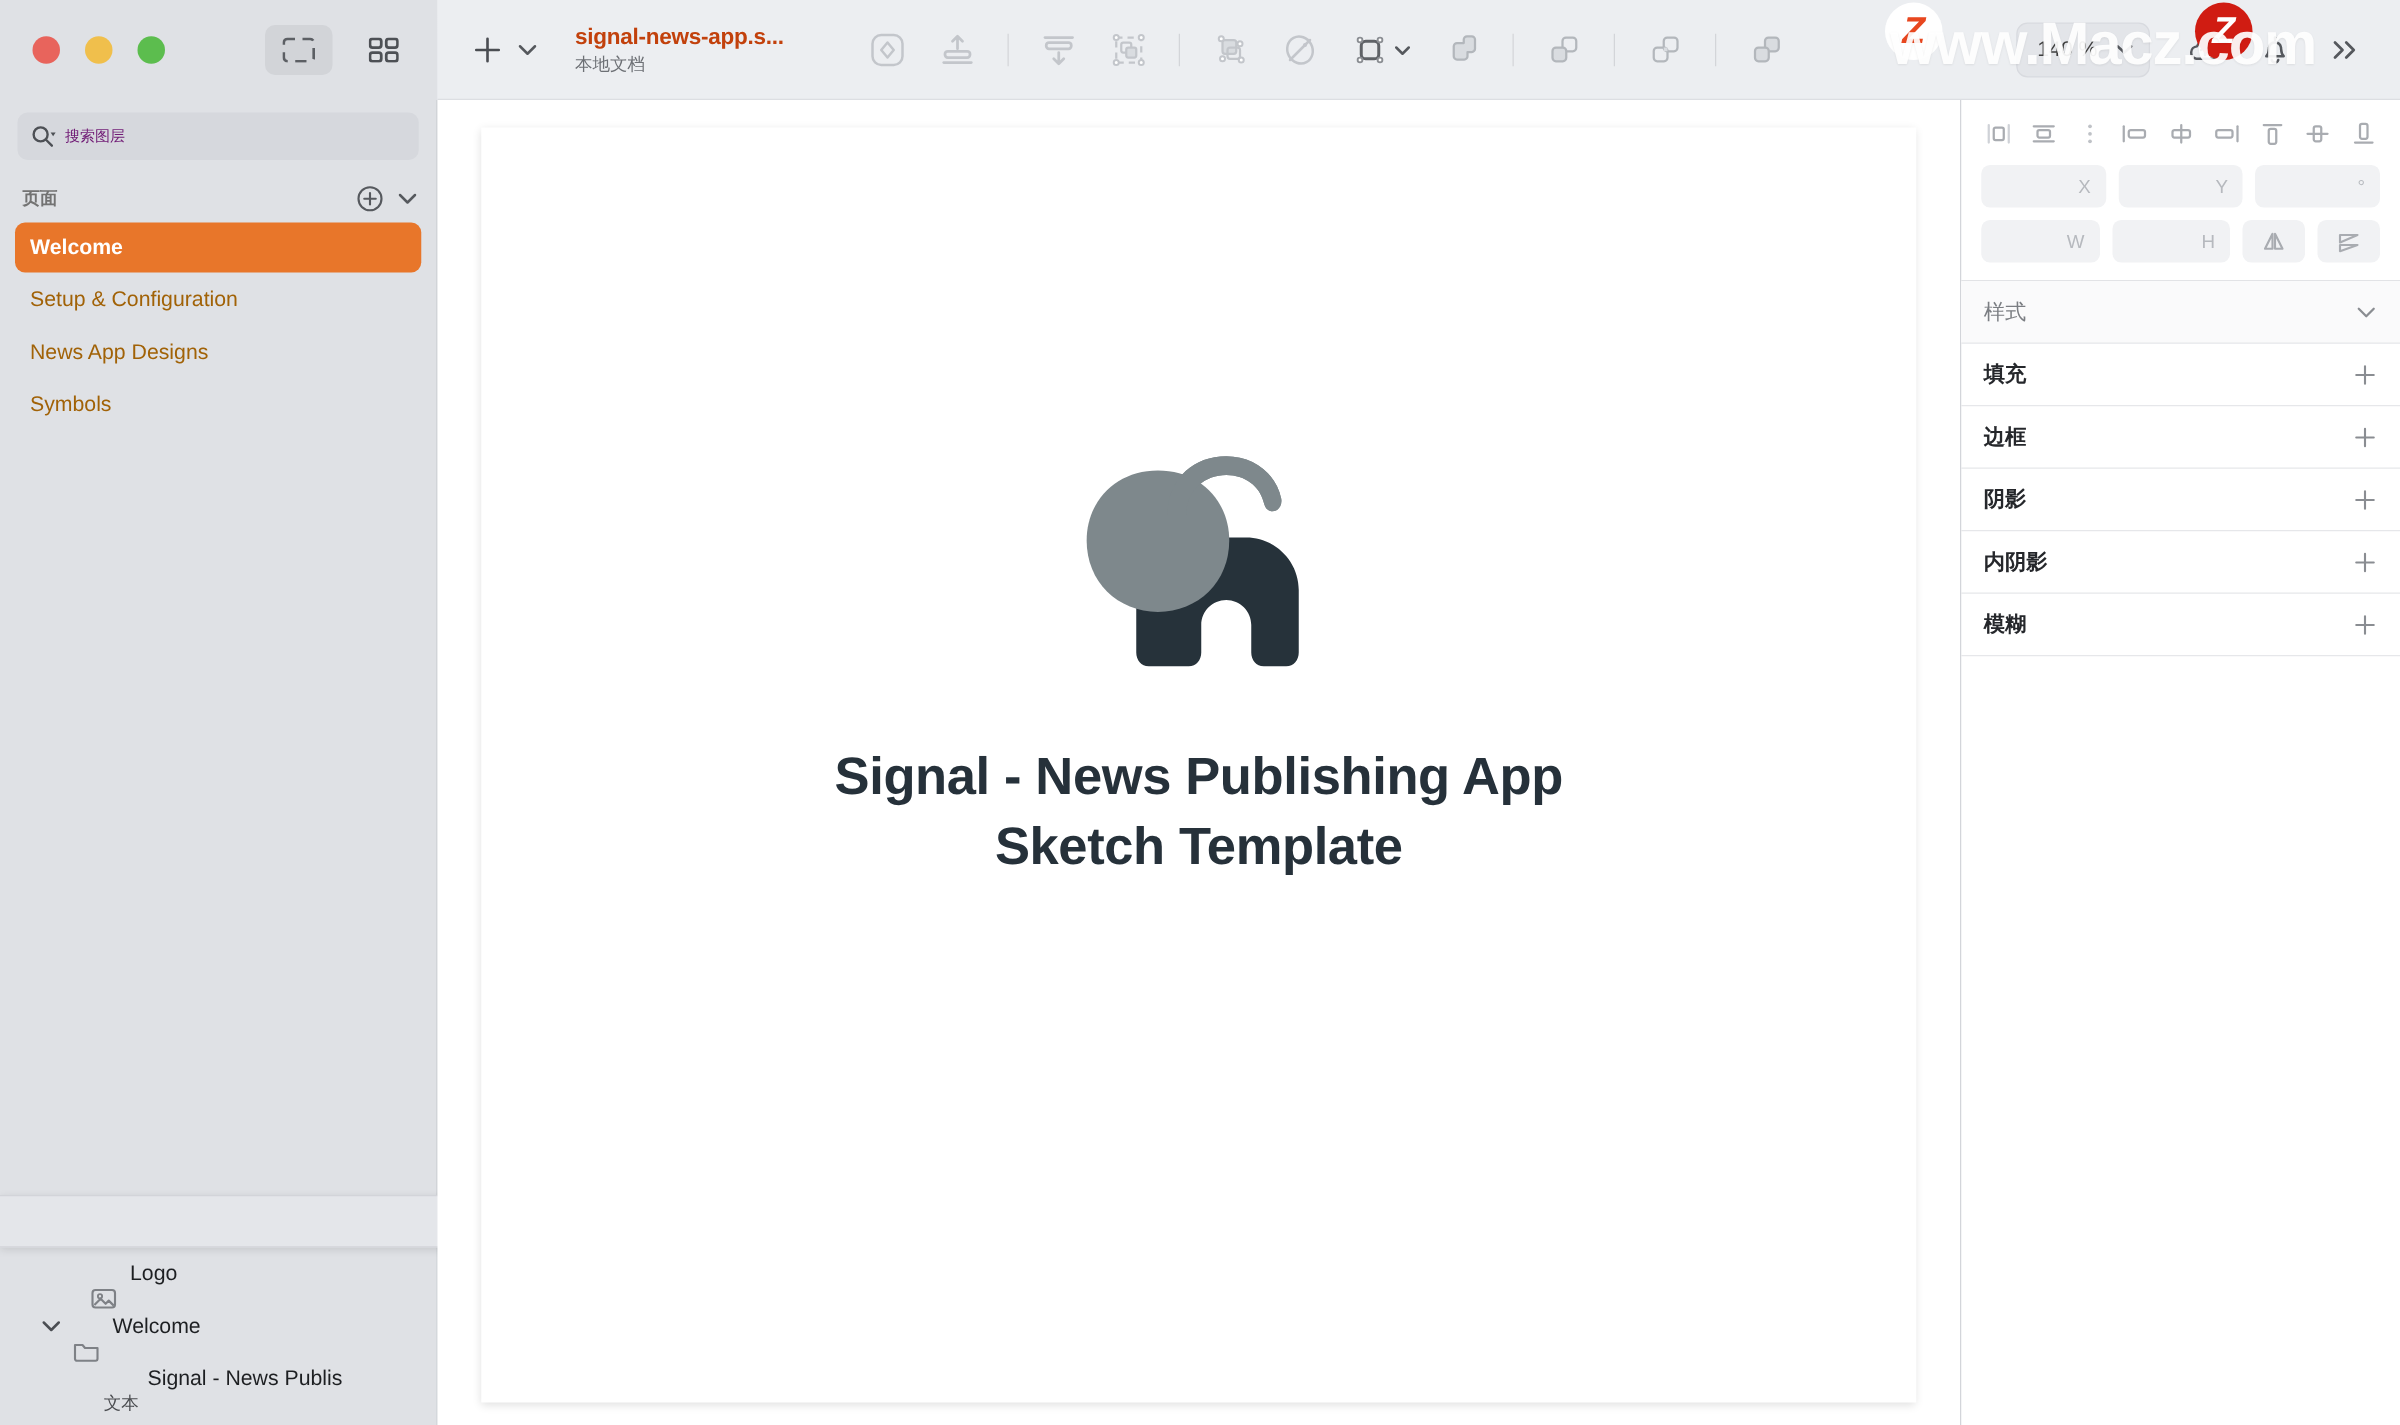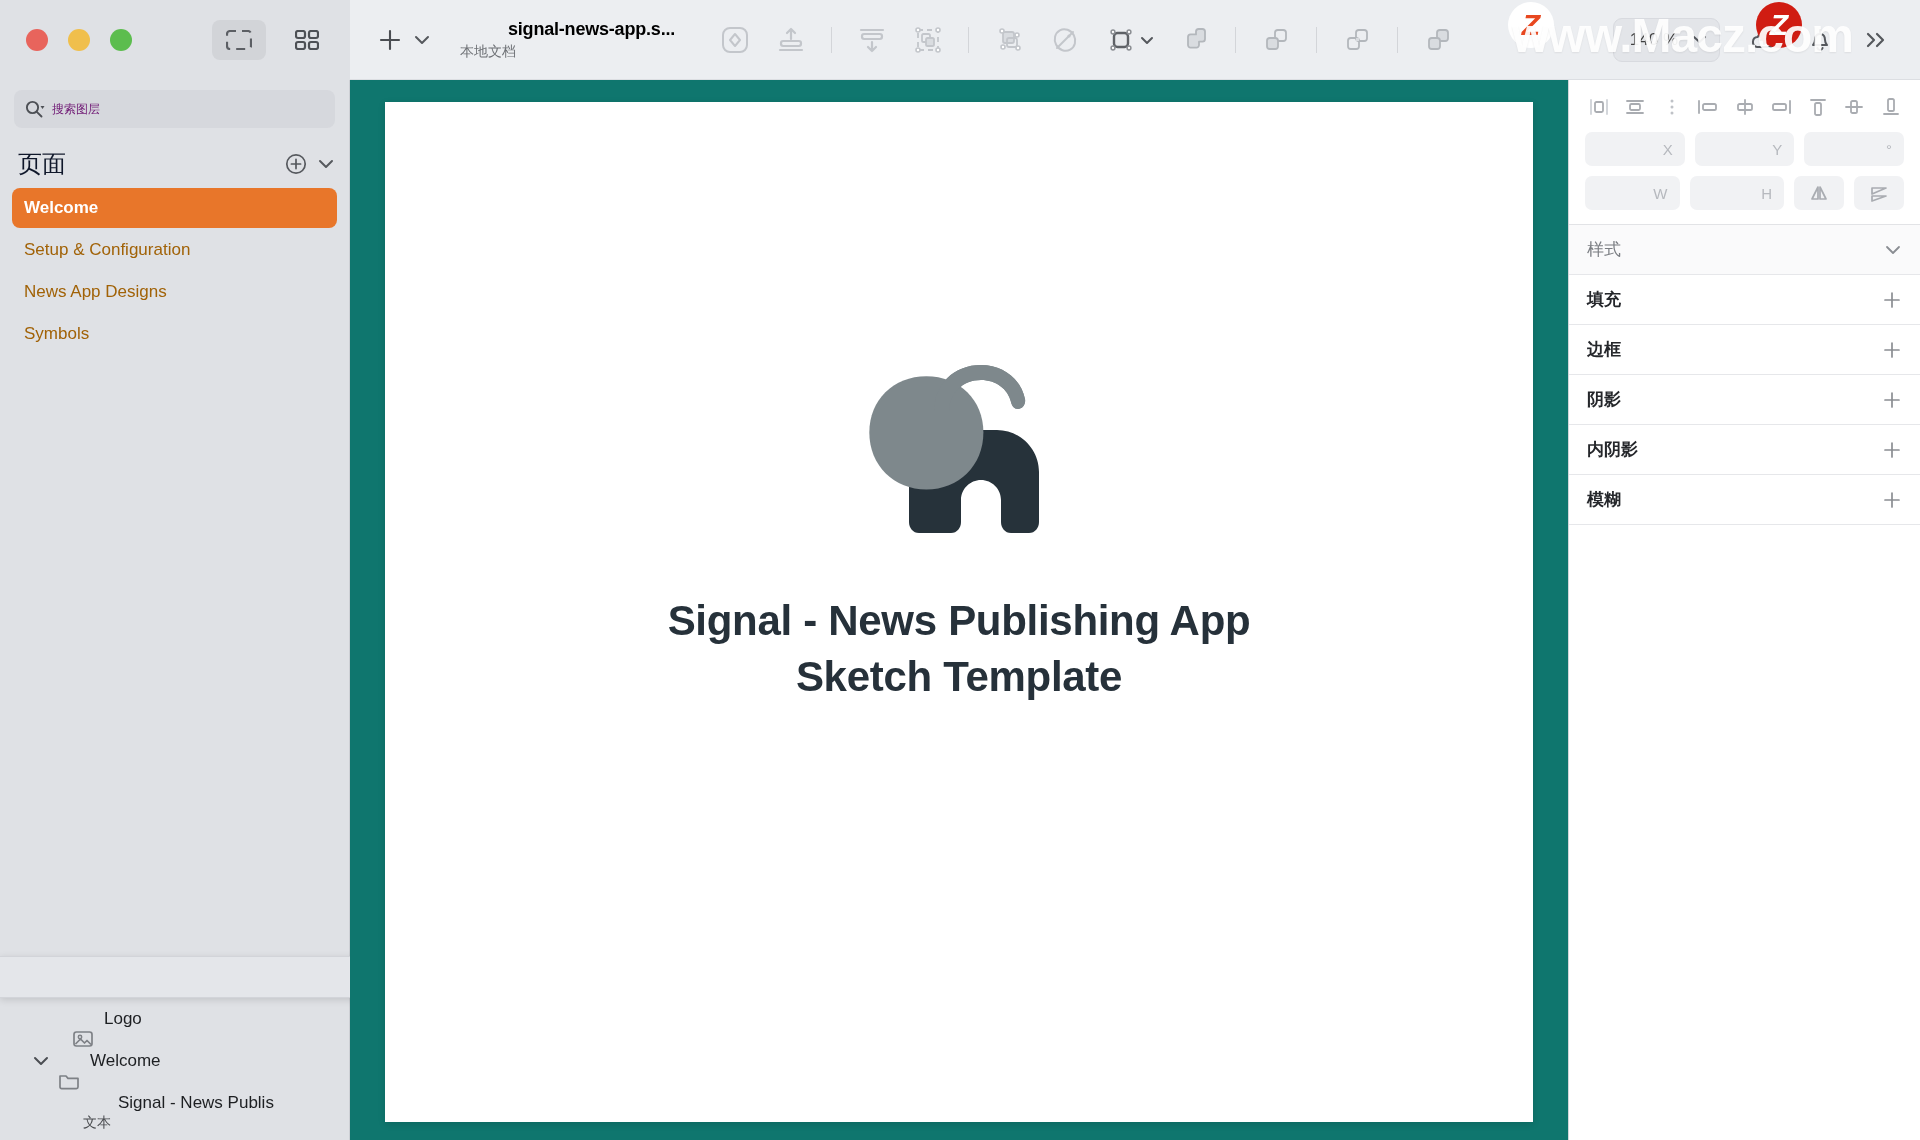--- a/index.html
+++ b/index.html
@@ -59,23 +59,22 @@
   }
   .doc-add {
     display: flex; align-items: center; gap: 12px;
     padding: 0 14px 0 10px;
   }
   .doc-title-wrap {
     margin-left: 16px;
     min-width: 190px;
   }
   .doc-title {
-    font-size: 18px; font-weight: bold; color: #000000;
+    font-size: 18px; font-weight: bold; color: #c2410c;
     letter-spacing: -0.2px;
-    margin-left: 48px;
   }
   .doc-sub {
     font-size: 14px; color: #6d7075; margin-top: 3px;
   }
   .tool-sep {
     width: 1px; height: 26px; background: #d3d5d9; margin: 0 10px;
   }
   .tool-icons {
     display: flex; align-items: center; gap: 4px;
     margin-left: 34px;
@@ -126,21 +125,21 @@
     padding: 0 10px;
     gap: 6px;
   }
   .search-ph {
     font-size: 12px; color: #701a75;
   }
   .pages-head {
     display: flex; align-items: center;
     padding: 6px 14px 8px 18px;
   }
-  .pages-title { font-size: 24px; font-weight: normal; color: #0f172a; flex: 1; }
+  .pages-title { font-size: 14px; font-weight: bold; color: #737373; flex: 1; }
   .pages-head .hicon { margin-left: 10px; }
   .page-list { padding: 0 12px; }
   .page-item {
     height: 40px;
     display: flex; align-items: center;
     padding: 0 12px;
     border-radius: 8px;
     font-size: 17px;
     color: #a16207;
     margin-bottom: 2px;
@@ -165,21 +164,21 @@
     border-bottom: 1px solid #d2d4d9;
     font-weight: bold;
   }
   .disc { width: 26px; display: flex; justify-content: center; align-items: center; }
   .lyr-icon { width: 30px; display: flex; justify-content: center; align-items: center; margin-right: 6px; margin-top: 40px;}
   .cjk-type { font-size: 14px; color: #4a4c50; }
 
   
   .canvas-area {
     flex: 1;
-    background: #0f766e;
+    background: #ffffff;
     display: flex;
     justify-content: center;
     position: relative;
     padding: 22px 0 18px 0;
     min-width: 0;
   }
   .artboard {
     width: 1148px;
     background: #ffffff;
     box-shadow: 0 2px 7px rgba(0,0,0,0.13);

